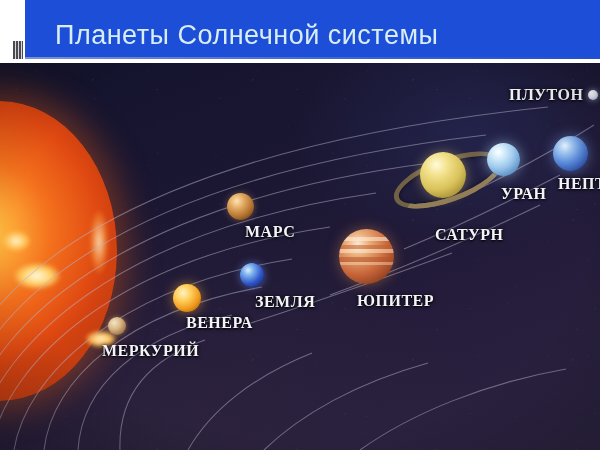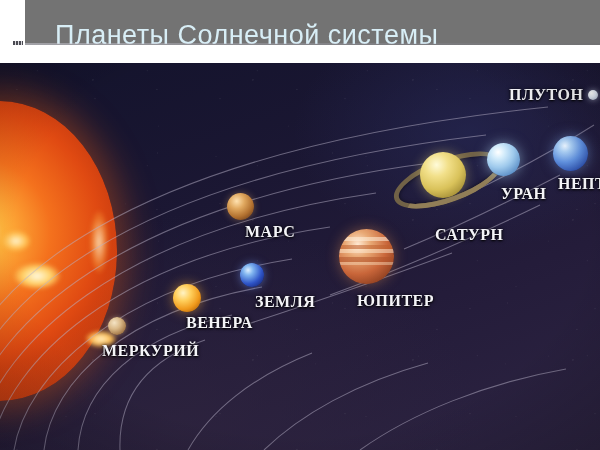--- a/index.html
+++ b/index.html
@@ -1,21 +1,21 @@
 <!DOCTYPE html>
 <html><head>
 <meta charset="utf-8">
 <style>
   html,body{margin:0;padding:0;background:#ffffff;}
   body{width:600px;height:450px;overflow:hidden;font-family:"Liberation Sans",sans-serif;}
 
   #slide{position:relative;width:600px;height:450px;background:#ffffff;overflow:hidden;}
 
   
-  #header{position:absolute;left:0;top:0;width:600px;height:45px;background:#737373;overflow:hidden;}
+  #header{position:absolute;left:0;top:0;width:600px;height:59px;background:#1d4ed8;overflow:hidden;}
   #left-white-strip{position:absolute;left:0;top:0;width:25px;height:63px;background:#ffffff;}
   #left-glyph{position:absolute;left:13px;top:41px;width:10px;height:22px;
               background:repeating-linear-gradient(90deg,#4a4a52 0px,#4a4a52 2px,#d8d8dc 2px,#d8d8dc 3px);}
   #title{position:absolute;left:55px;top:14px;width:530px;height:42px;
          color:#d8eef6;font-size:27px;letter-spacing:0.5px;line-height:42px;white-space:nowrap;
          font-family:"Liberation Sans",sans-serif;}
   #header-bottom-sheen{position:absolute;left:25px;bottom:0;width:575px;height:2px;
          background:linear-gradient(90deg,rgba(200,200,210,.55),rgba(160,160,175,.25) 60%,rgba(90,90,105,.1));}
 
   

